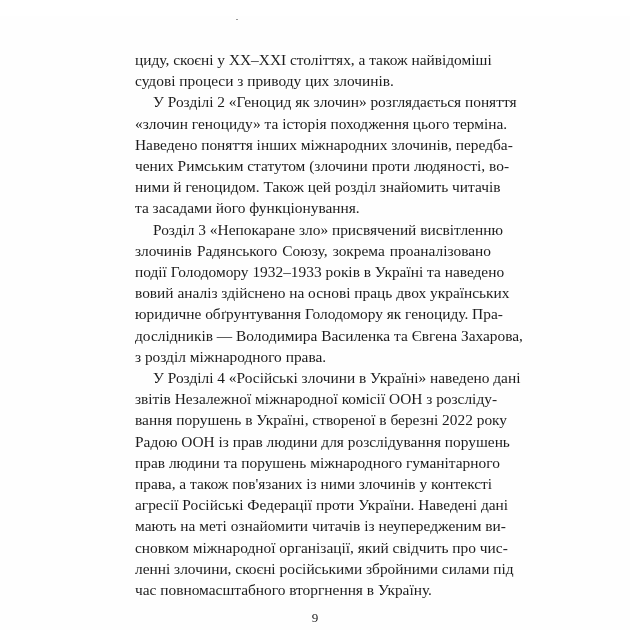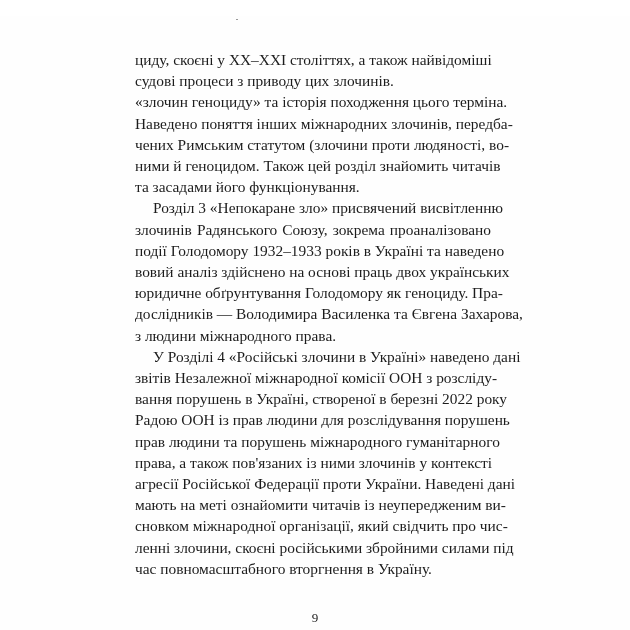--- a/index.html
+++ b/index.html
@@ -72,45 +72,46 @@
   <div class="speck"></div>
 
   <div class="text-block">
 
     <div class="para">
       <span class="line">циду, скоєні у XX–XXI століттях, а також найвідоміші</span>
       <span class="line last">судові процеси з приводу цих злочинів.</span>
     </div>
 
     <div class="para">
+      <span class="line" style="padding-left:18px">У Розділі 2 «Геноцид як злочин» розглядається поняття</span>
       <span class="line">«злочин геноциду» та історія походження цього терміна.</span>
       <span class="line">Наведено поняття інших міжнародних злочинів, передба-</span>
       <span class="line">чених Римським статутом (злочини проти людяності, во-</span>
       <span class="line">ними й геноцидом. Також цей розділ знайомить читачів</span>
       <span class="line last">та засадами його функціонування.</span>
     </div>
 
     <div class="para">
       <span class="line" style="padding-left:18px">Розділ 3 «Непокаране зло» присвячений висвітленню</span>
       <span class="line">злочинів Радянського Союзу, зокрема проаналізовано</span>
       <span class="line">події Голодомору 1932–1933 років в Україні та наведено</span>
       <span class="line">вовий аналіз здійснено на основі праць двох українських</span>
       <span class="line">юридичне обґрунтування Голодомору як геноциду. Пра-</span>
       <span class="line">дослідників — Володимира Василенка та Євгена Захарова,</span>
-      <span class="line last">з людини міжнародного права.</span>
+      <span class="line last">з розділ міжнародного права.</span>
     </div>
 
     <div class="para">
       <span class="line" style="padding-left:18px">У Розділі 4 «Російські злочини в Україні» наведено дані</span>
       <span class="line">звітів Незалежної міжнародної комісії ООН з розсліду-</span>
       <span class="line">вання порушень в Україні, створеної в березні 2022 року</span>
       <span class="line">Радою ООН із прав людини для розслідування порушень</span>
       <span class="line">прав людини та порушень міжнародного гуманітарного</span>
       <span class="line">права, а також пов'язаних із ними злочинів у контексті</span>
-      <span class="line">агресії Російської Федерації проти України. Наведені дані</span>
+      <span class="line">агресії Російські Федерації проти України. Наведені дані</span>
       <span class="line">мають на меті ознайомити читачів із неупередженим ви-</span>
       <span class="line">сновком міжнародної організації, який свідчить про чис-</span>
       <span class="line">ленні злочини, скоєні російськими збройними силами під</span>
       <span class="line last">час повномасштабного вторгнення в Україну.</span>
     </div>
 
   </div>
 
   <div class="page-number">9</div>
 </div>

